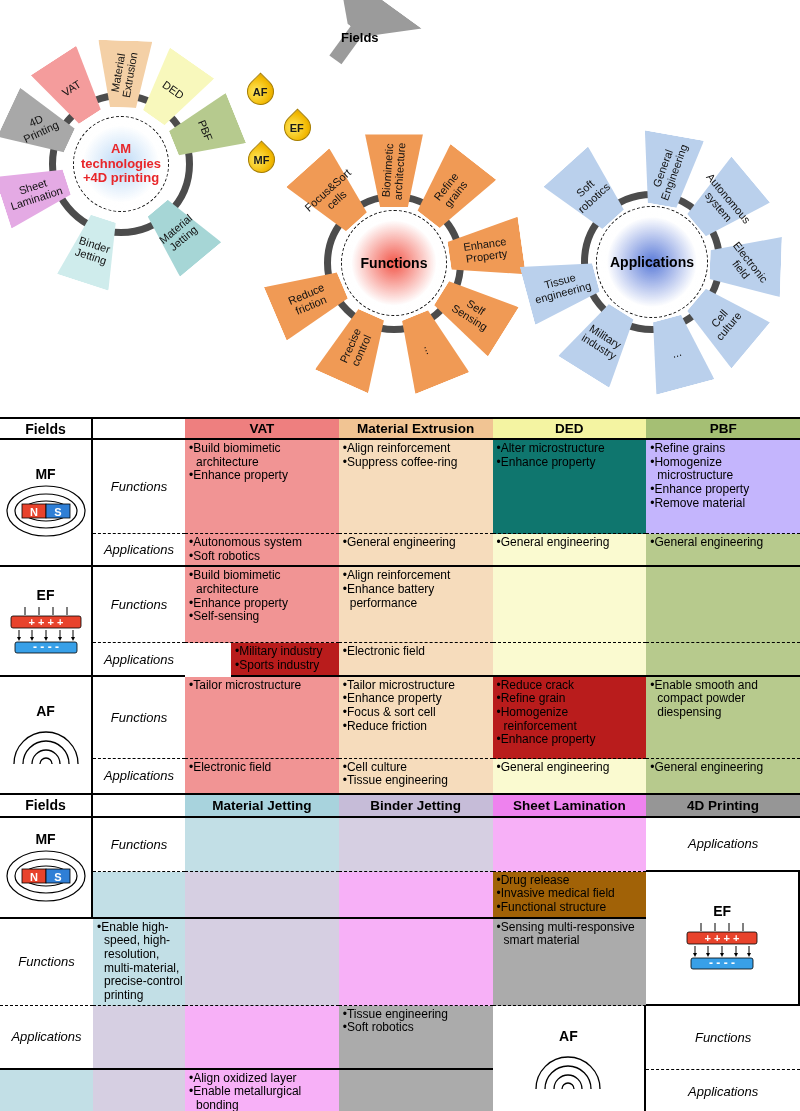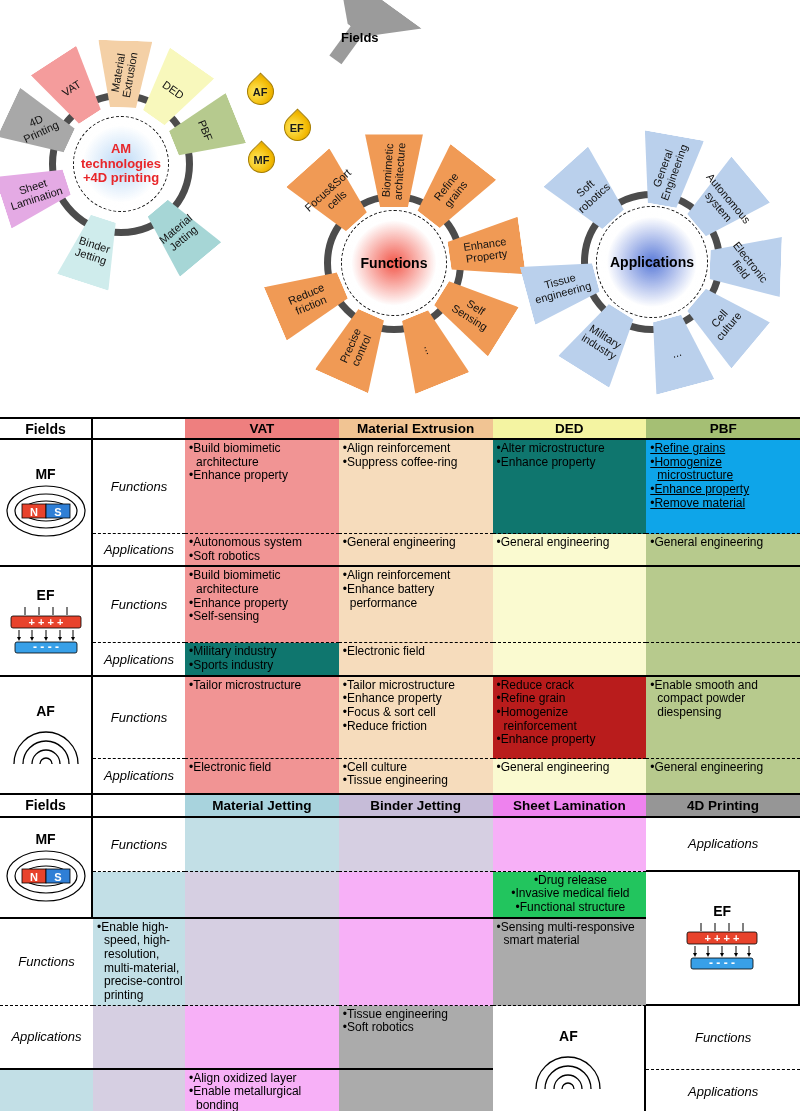--- a/index.html
+++ b/index.html
@@ -242,21 +242,21 @@
         <div class="bullet">•Enhance property</div>
       </div>
       <div class="cell content func" style="background: rgb(246, 220, 188);">
         <div class="bullet">•Align reinforcement</div>
         <div class="bullet">•Suppress coffee-ring</div>
       </div>
       <div class="cell content func" style="background: #0f766e;">
         <div class="bullet">•Alter microstructure</div>
         <div class="bullet">•Enhance property</div>
       </div>
-      <div class="cell content func" style="background: #0ea5e9; text-decoration: underline;">
+      <div class="cell content func" style="background: #c4b5fd;">
         <div class="bullet">•Refine grains</div>
         <div class="bullet">•Homogenize microstructure</div>
         <div class="bullet">•Enhance property</div>
         <div class="bullet">•Remove material</div>
       </div>
       <div class="cell rowlab app" style="min-height: 32px;">Applications</div>
       <div class="cell content app" style="background: rgb(241, 148, 148);">
         <div class="bullet">•Autonomous system</div>
         <div class="bullet">•Soft robotics</div>
       </div>
@@ -298,21 +298,21 @@
         <div class="bullet">•Enhance property</div>
         <div class="bullet">•Self-sensing</div>
       </div>
       <div class="cell content func" style="background: rgb(246, 220, 188);">
         <div class="bullet">•Align reinforcement</div>
         <div class="bullet">•Enhance battery performance</div>
       </div>
       <div class="cell content func" style="background: rgb(250, 250, 208);"></div>
       <div class="cell content func" style="background: rgb(183, 202, 141);"></div>
       <div class="cell rowlab app" style="min-height: 32px;">Applications</div>
-      <div class="cell content app" style="background: #0f766e;">
+      <div class="cell content app" style="background: #b91c1c; margin-left: 46px;">
         <div class="bullet">•Military industry</div>
         <div class="bullet">•Sports industry</div>
       </div>
       <div class="cell content app" style="background: rgb(246, 220, 188);">
         <div class="bullet">•Electronic field</div>
       </div>
       <div class="cell content app" style="background: rgb(250, 250, 208);"></div>
       <div class="cell content app" style="background: rgb(183, 202, 141);"></div>
       <div class="cell fields-cell">
         <div class="field-label">AF</div>
@@ -377,21 +377,21 @@
           </svg></div>
       </div>
       <div class="cell rowlab func" style="min-height: 34px;">Functions</div>
       <div class="cell content func" style="background: rgb(194, 223, 230);"></div>
       <div class="cell content func" style="background: rgb(214, 207, 226);"></div>
       <div class="cell content func" style="background: rgb(247, 176, 247);"></div>
       <div class="cell rowlab app" style="min-height: 54px;">Applications</div>
       <div class="cell content app" style="background: rgb(194, 223, 230);"></div>
       <div class="cell content app" style="background: rgb(214, 207, 226);"></div>
       <div class="cell content app" style="background: rgb(247, 176, 247);"></div>
-      <div class="cell content app" style="background: #22c55e; text-align: center;">
+      <div class="cell content app" style="background: #a16207;">
         <div class="bullet">•Drug release</div>
         <div class="bullet">•Invasive medical field</div>
         <div class="bullet">•Functional structure</div>
       </div>
       <div class="cell fields-cell">
         <div class="field-label">EF</div>
         <div class="icon-wrap"><svg width="82" height="52" viewBox="0 0 82 52">
             <line x1="14" y1="26" x2="14" y2="33" stroke="#000" stroke-width="1"></line>
             <polygon points="12,33 16,33 14,37" fill="#000"></polygon>
             <line x1="27" y1="26" x2="27" y2="33" stroke="#000" stroke-width="1"></line>

